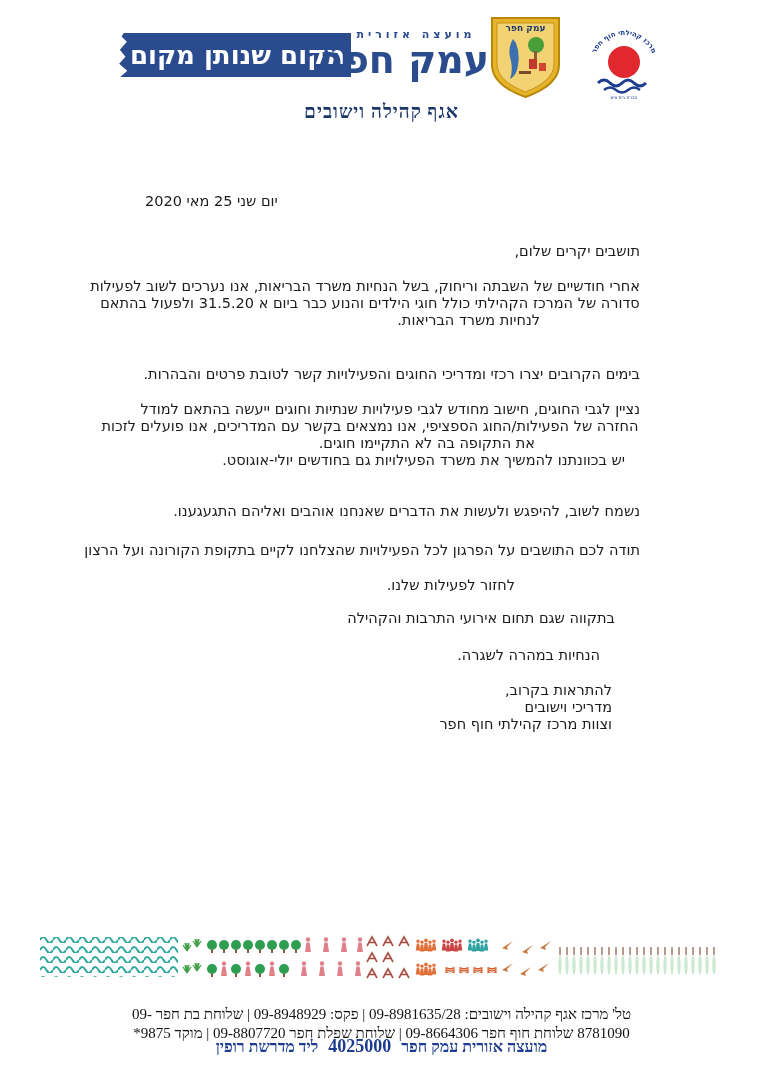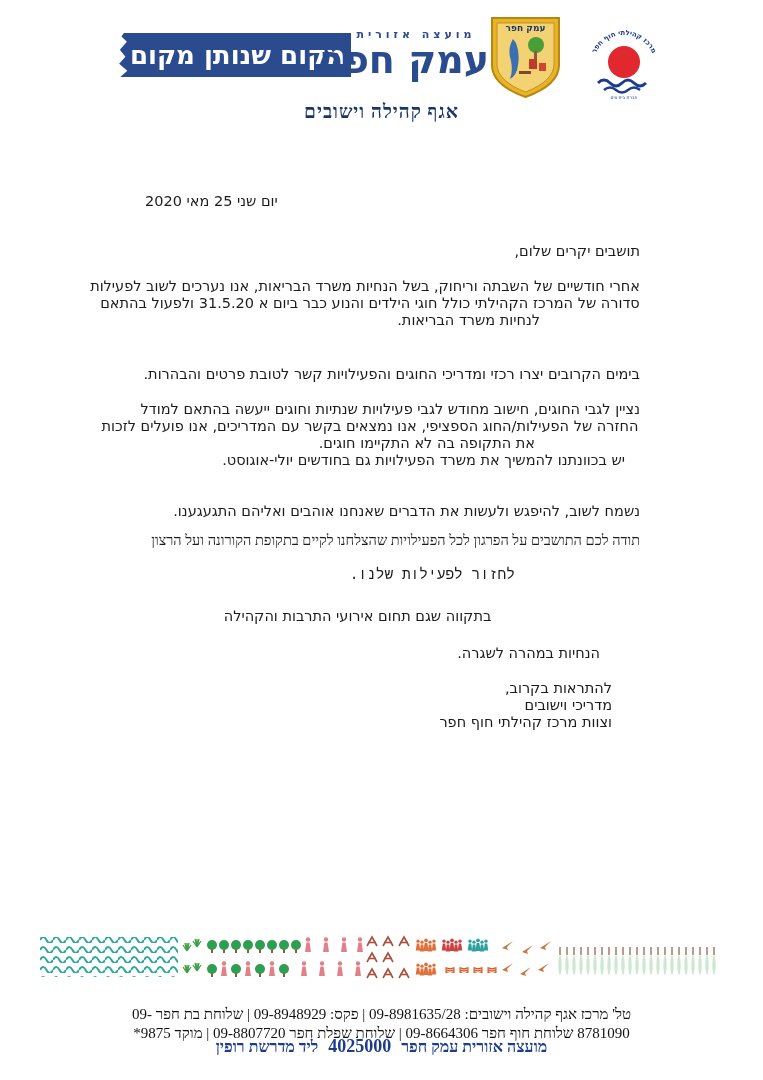--- a/index.html
+++ b/index.html
@@ -90,23 +90,23 @@
       <div class="lln" style="margin-top: 33px; text-align: right; padding-right: 0px;">תושבים יקרים שלום,</div>
       <div class="lln" style="margin-top: 18px; text-align: right; padding-right: 0px;">אחרי חודשיים של השבתה וריחוק, בשל הנחיות משרד הבריאות, אנו נערכים לשוב לפעילות</div>
       <div class="lln" style="margin-top: 0px; text-align: center; padding-right: 0px;">סדורה של המרכז הקהילתי כולל חוגי הילדים והנוע כבר ביום א 31.5.20 ולפעול בהתאם</div>
       <div class="lln" style="margin-top: 0px; text-align: right; padding-right: 100px;">לנחיות משרד הבריאות.</div>
       <div class="lln" style="margin-top: 37px; text-align: right; padding-right: 0px;">בימים הקרובים יצרו רכזי ומדריכי החוגים והפעילויות קשר לטובת פרטים והבהרות.</div>
       <div class="lln" style="margin-top: 18px; text-align: right; padding-right: 0px;">נציין לגבי החוגים, חישוב מחודש לגבי פעילויות שנתיות וחוגים ייעשה בהתאם למודל</div>
       <div class="lln" style="margin-top: 0px; text-align: center; padding-right: 0px;">החזרה של הפעילות/החוג הספציפי, אנו נמצאים בקשר עם המדריכים, אנו פועלים לזכות</div>
       <div class="lln" style="margin-top: 0px; text-align: right; padding-right: 105px;">את התקופה בה לא התקיימו חוגים.</div>
       <div class="lln" style="margin-top: 0px; text-align: right; padding-right: 15px;">יש בכוונתנו להמשיך את משרד הפעילויות גם בחודשים יולי-אוגוסט.</div>
       <div class="lln" style="margin-top: 34px; text-align: right; padding-right: 0px;">נשמח לשוב, להיפגש ולעשות את הדברים שאנחנו אוהבים ואליהם התגעגענו.</div>
-      <div class="lln" style="margin-top: 12px; text-align: right; padding-right: 0px; font-family: Liberation Serif, serif;">תודה לכם התושבים על הפרגון לכל הפעילויות שהצלחנו לקיים בתקופת הקורונה ועל הרצון</div>
-      <div class="lln" style="margin-top: 18px; text-align: right; padding-right: 125px; font-family: Liberation Mono, monospace;">לחזור לפעילות שלנו.</div>
-      <div class="lln" style="margin-top: 24px; text-align: center; padding-right: 25px;">בתקווה שגם תחום אירועי התרבות והקהילה</div>
+      <div class="lln" style="margin-top: 22px; text-align: right; padding-right: 0px;">תודה לכם התושבים על הפרגון לכל הפעילויות שהצלחנו לקיים בתקופת הקורונה ועל הרצון</div>
+      <div class="lln" style="margin-top: 18px; text-align: right; padding-right: 125px;">לחזור לפעילות שלנו.</div>
+      <div class="lln" style="margin-top: 16px; text-align: right; padding-right: 25px;">בתקווה שגם תחום אירועי התרבות והקהילה</div>
       <div class="lln" style="margin-top: 20px; text-align: right; padding-right: 40px;">הנחיות במהרה לשגרה.</div>
       <div class="lln" style="margin-top: 18px; text-align: right; padding-right: 28px;">להתראות בקרוב,</div>
       <div class="lln" style="margin-top: 0px; text-align: right; padding-right: 28px;">מדריכי וישובים</div>
       <div class="lln" style="margin-top: 0px; text-align: right; padding-right: 28px;">וצוות מרכז קהילתי חוף חפר</div>
     </div>
 
   <div class="band">
     <svg width="680" height="48" viewBox="0 0 680 48">
       <defs>
         <pattern id="wv" width="13" height="10" patternUnits="userSpaceOnUse">

